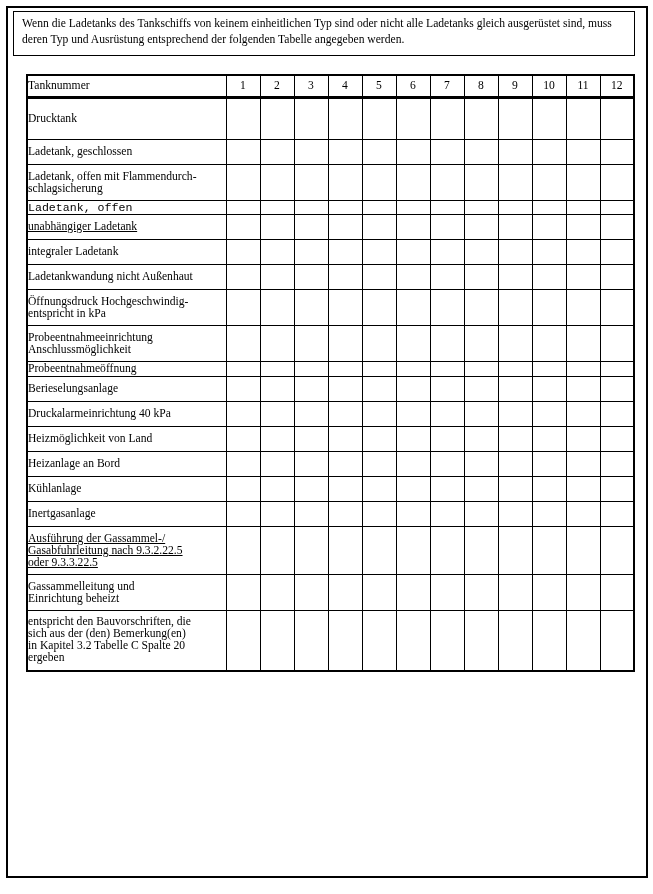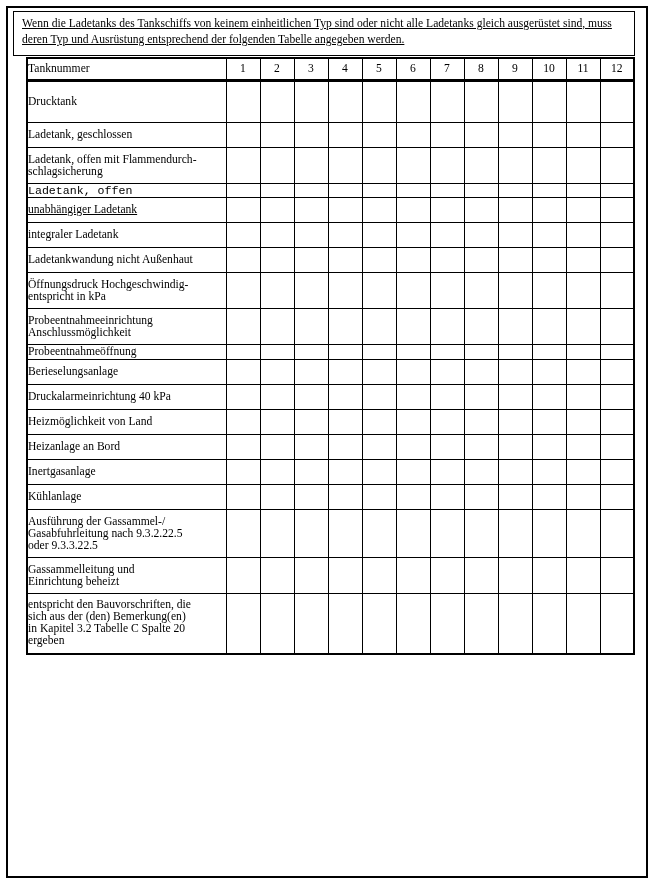--- a/index.html
+++ b/index.html
@@ -22,25 +22,24 @@
     position: absolute;
     left: 13px; top: 11px;
     width: 604px; height: 36px;
     border: 1px solid #000000;
     padding: 4px 8px 3px 8px;
   }
   .intro-box p {
     margin: 0;
     font-size: 11.6px;
     line-height: 16px;
-    text-decoration: underline;
   }
   table.tank-table {
     position: absolute;
-    left: 26px; top: 57px;
+    left: 26px; top: 74px;
     border-collapse: collapse;
     table-layout: fixed;
     border: 2px solid #000000;
   }
   table.tank-table th, table.tank-table td {
     border: 1px solid #000000;
     font-weight: normal;
     font-size: 11.6px;
     line-height: 12px;
     padding: 0;
@@ -311,50 +310,50 @@
           <td class="cell"></td>
           <td class="cell"></td>
           <td class="cell"></td>
           <td class="cell"></td>
           <td class="cell"></td>
           <td class="cell"></td>
           <td class="cell"></td>
           <td class="cell"></td>
         </tr>
         <tr style="height: 25px;">
+          <td class="label">Kühlanlage</td>
+          <td class="cell"></td>
+          <td class="cell"></td>
+          <td class="cell"></td>
+          <td class="cell"></td>
+          <td class="cell"></td>
+          <td class="cell"></td>
+          <td class="cell"></td>
+          <td class="cell"></td>
+          <td class="cell"></td>
+          <td class="cell"></td>
+          <td class="cell"></td>
+          <td class="cell"></td>
+        </tr>
+        <tr style="height: 25px;">
           <td class="label">Inertgasanlage</td>
           <td class="cell"></td>
           <td class="cell"></td>
           <td class="cell"></td>
           <td class="cell"></td>
           <td class="cell"></td>
           <td class="cell"></td>
           <td class="cell"></td>
           <td class="cell"></td>
           <td class="cell"></td>
           <td class="cell"></td>
           <td class="cell"></td>
           <td class="cell"></td>
         </tr>
-        <tr style="height: 25px;">
-          <td class="label">Kühlanlage</td>
-          <td class="cell"></td>
-          <td class="cell"></td>
-          <td class="cell"></td>
-          <td class="cell"></td>
-          <td class="cell"></td>
-          <td class="cell"></td>
-          <td class="cell"></td>
-          <td class="cell"></td>
-          <td class="cell"></td>
-          <td class="cell"></td>
-          <td class="cell"></td>
-          <td class="cell"></td>
-        </tr>
-        <tr style="height: 48px;">
+        <tr style="height: 48px; text-decoration: underline;">
           <td class="label">Ausführung der Gassammel-/
 Gasabfuhrleitung nach 9.3.2.22.5
 oder 9.3.3.22.5</td>
           <td class="cell"></td>
           <td class="cell"></td>
           <td class="cell"></td>
           <td class="cell"></td>
           <td class="cell"></td>
           <td class="cell"></td>
           <td class="cell"></td>

